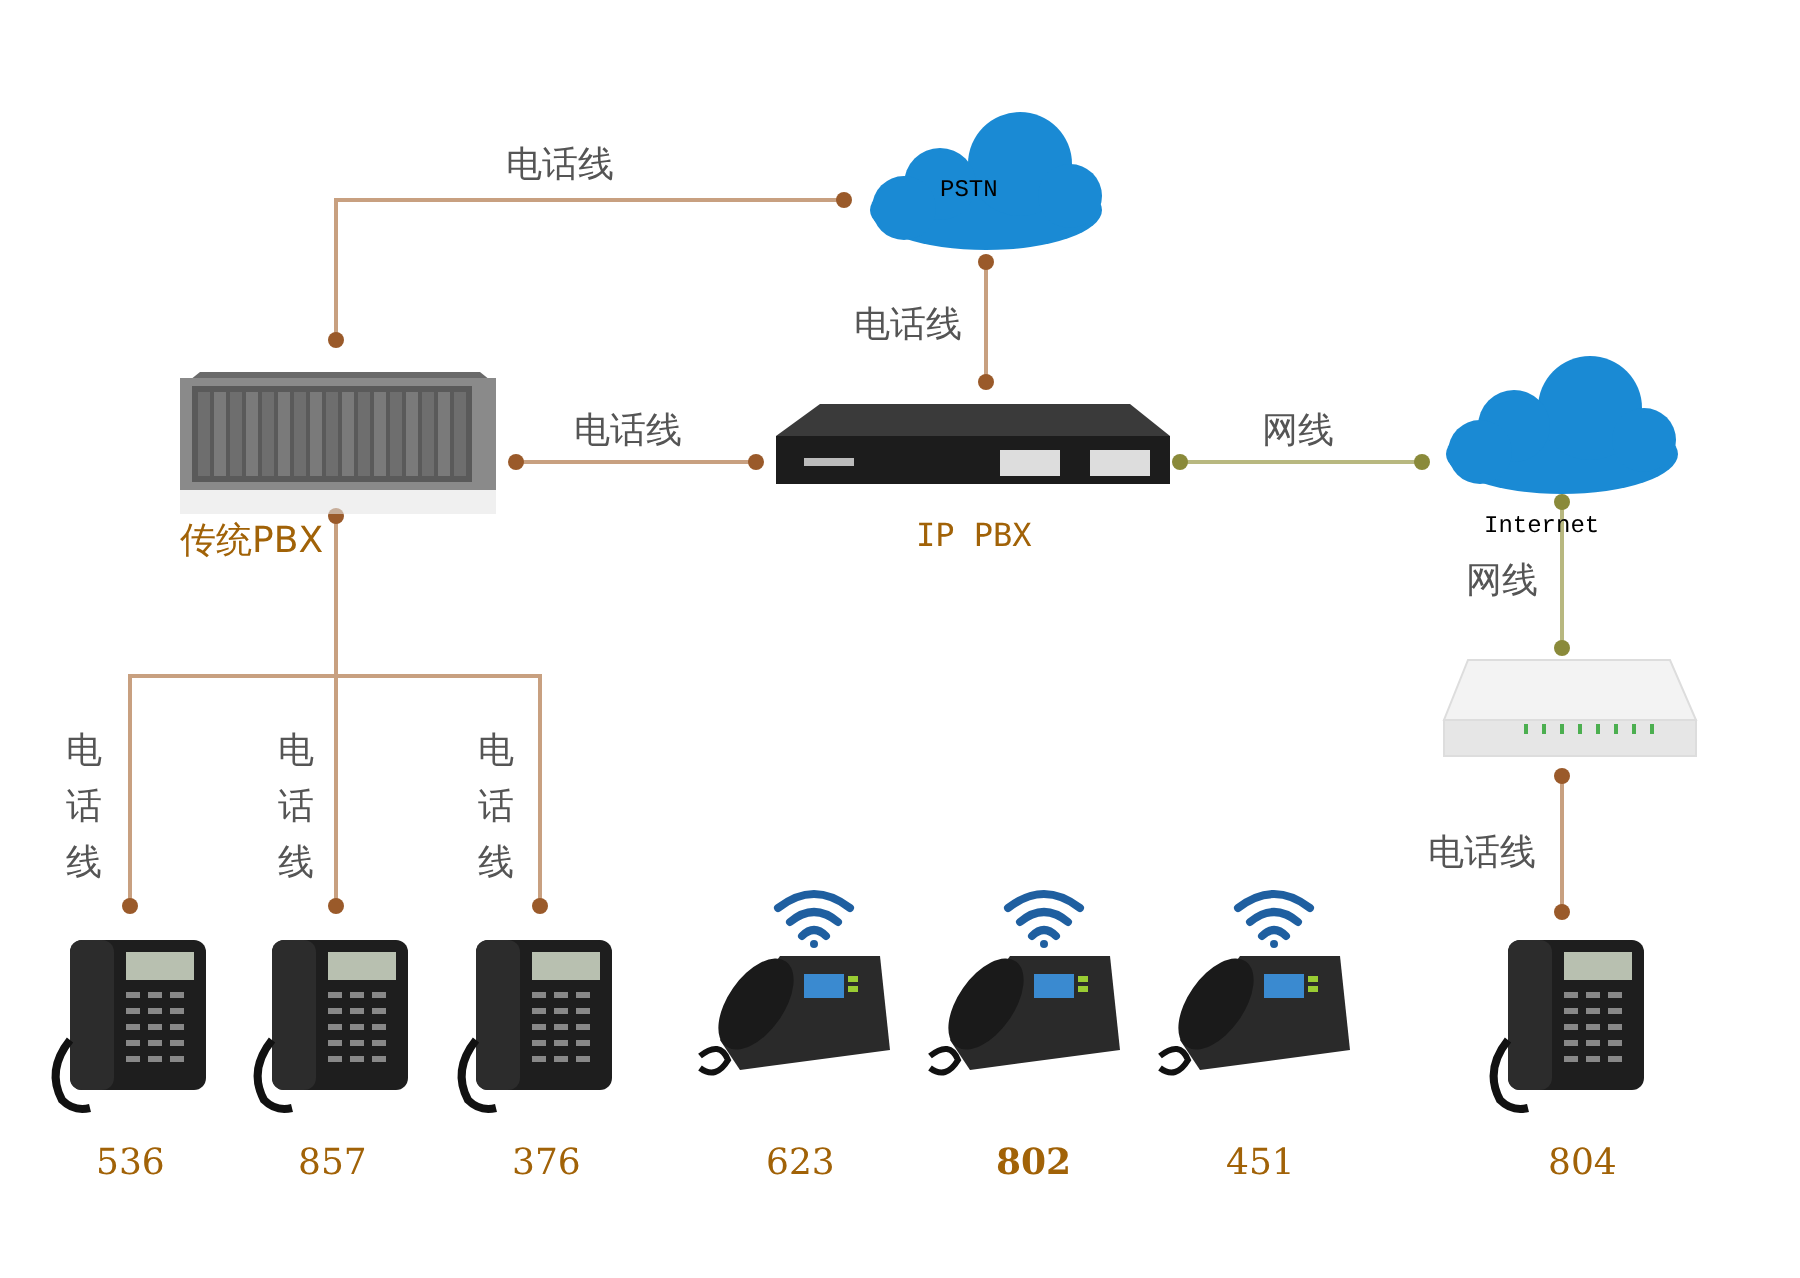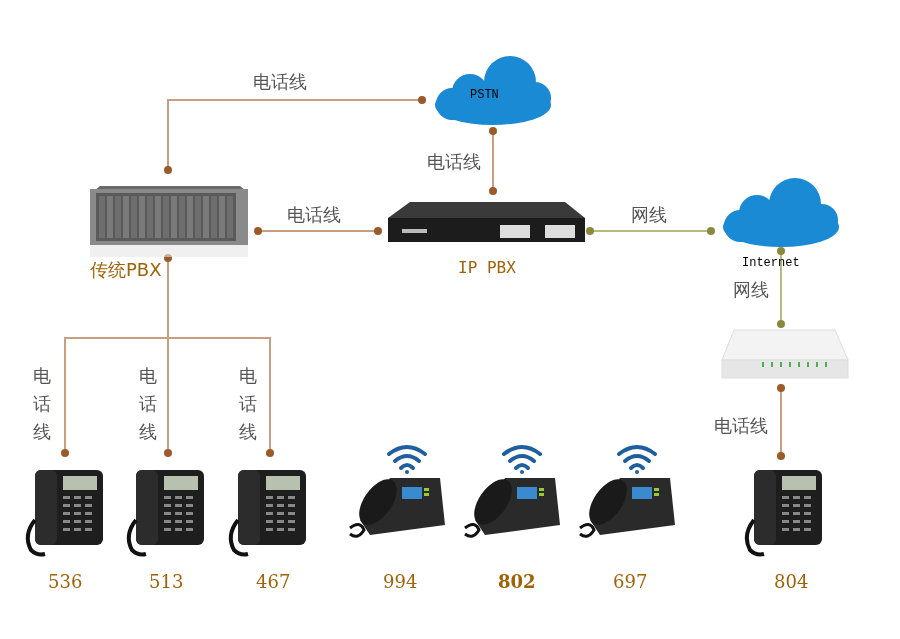--- a/index.html
+++ b/index.html
@@ -256,19 +256,19 @@
   <div class="lbl" style="left:714px;top:414px;">电话线</div>
 
   <div class="vlbl" style="left:32px;top:362px;">电话线</div>
   <div class="vlbl" style="left:138px;top:362px;">电话线</div>
   <div class="vlbl" style="left:238px;top:362px;">电话线</div>
 
   <div class="lbl" style="left:90px;top:258px;color:#a16207;">传统PBX</div>
   <div class="num" style="left:458px;top:258px;font-family:'DejaVu Sans Mono','Liberation Mono',monospace;font-size:16px;">IP PBX</div>
 
   <div class="num" style="left:48px;top:571px;">536</div>
-  <div class="num" style="left:149px;top:571px;">513</div>
-  <div class="num" style="left:256px;top:571px;">467</div>
-  <div class="num" style="left:383px;top:571px;">994</div>
+  <div class="num" style="left:149px;top:571px;">857</div>
+  <div class="num" style="left:256px;top:571px;">376</div>
+  <div class="num" style="left:383px;top:571px;">623</div>
   <div class="num" style="left:498px;top:571px;font-weight:bold;">802</div>
-  <div class="num" style="left:613px;top:571px;">697</div>
+  <div class="num" style="left:613px;top:571px;">451</div>
   <div class="num" style="left:774px;top:571px;">804</div>
 </div>
 
 </body></html>

